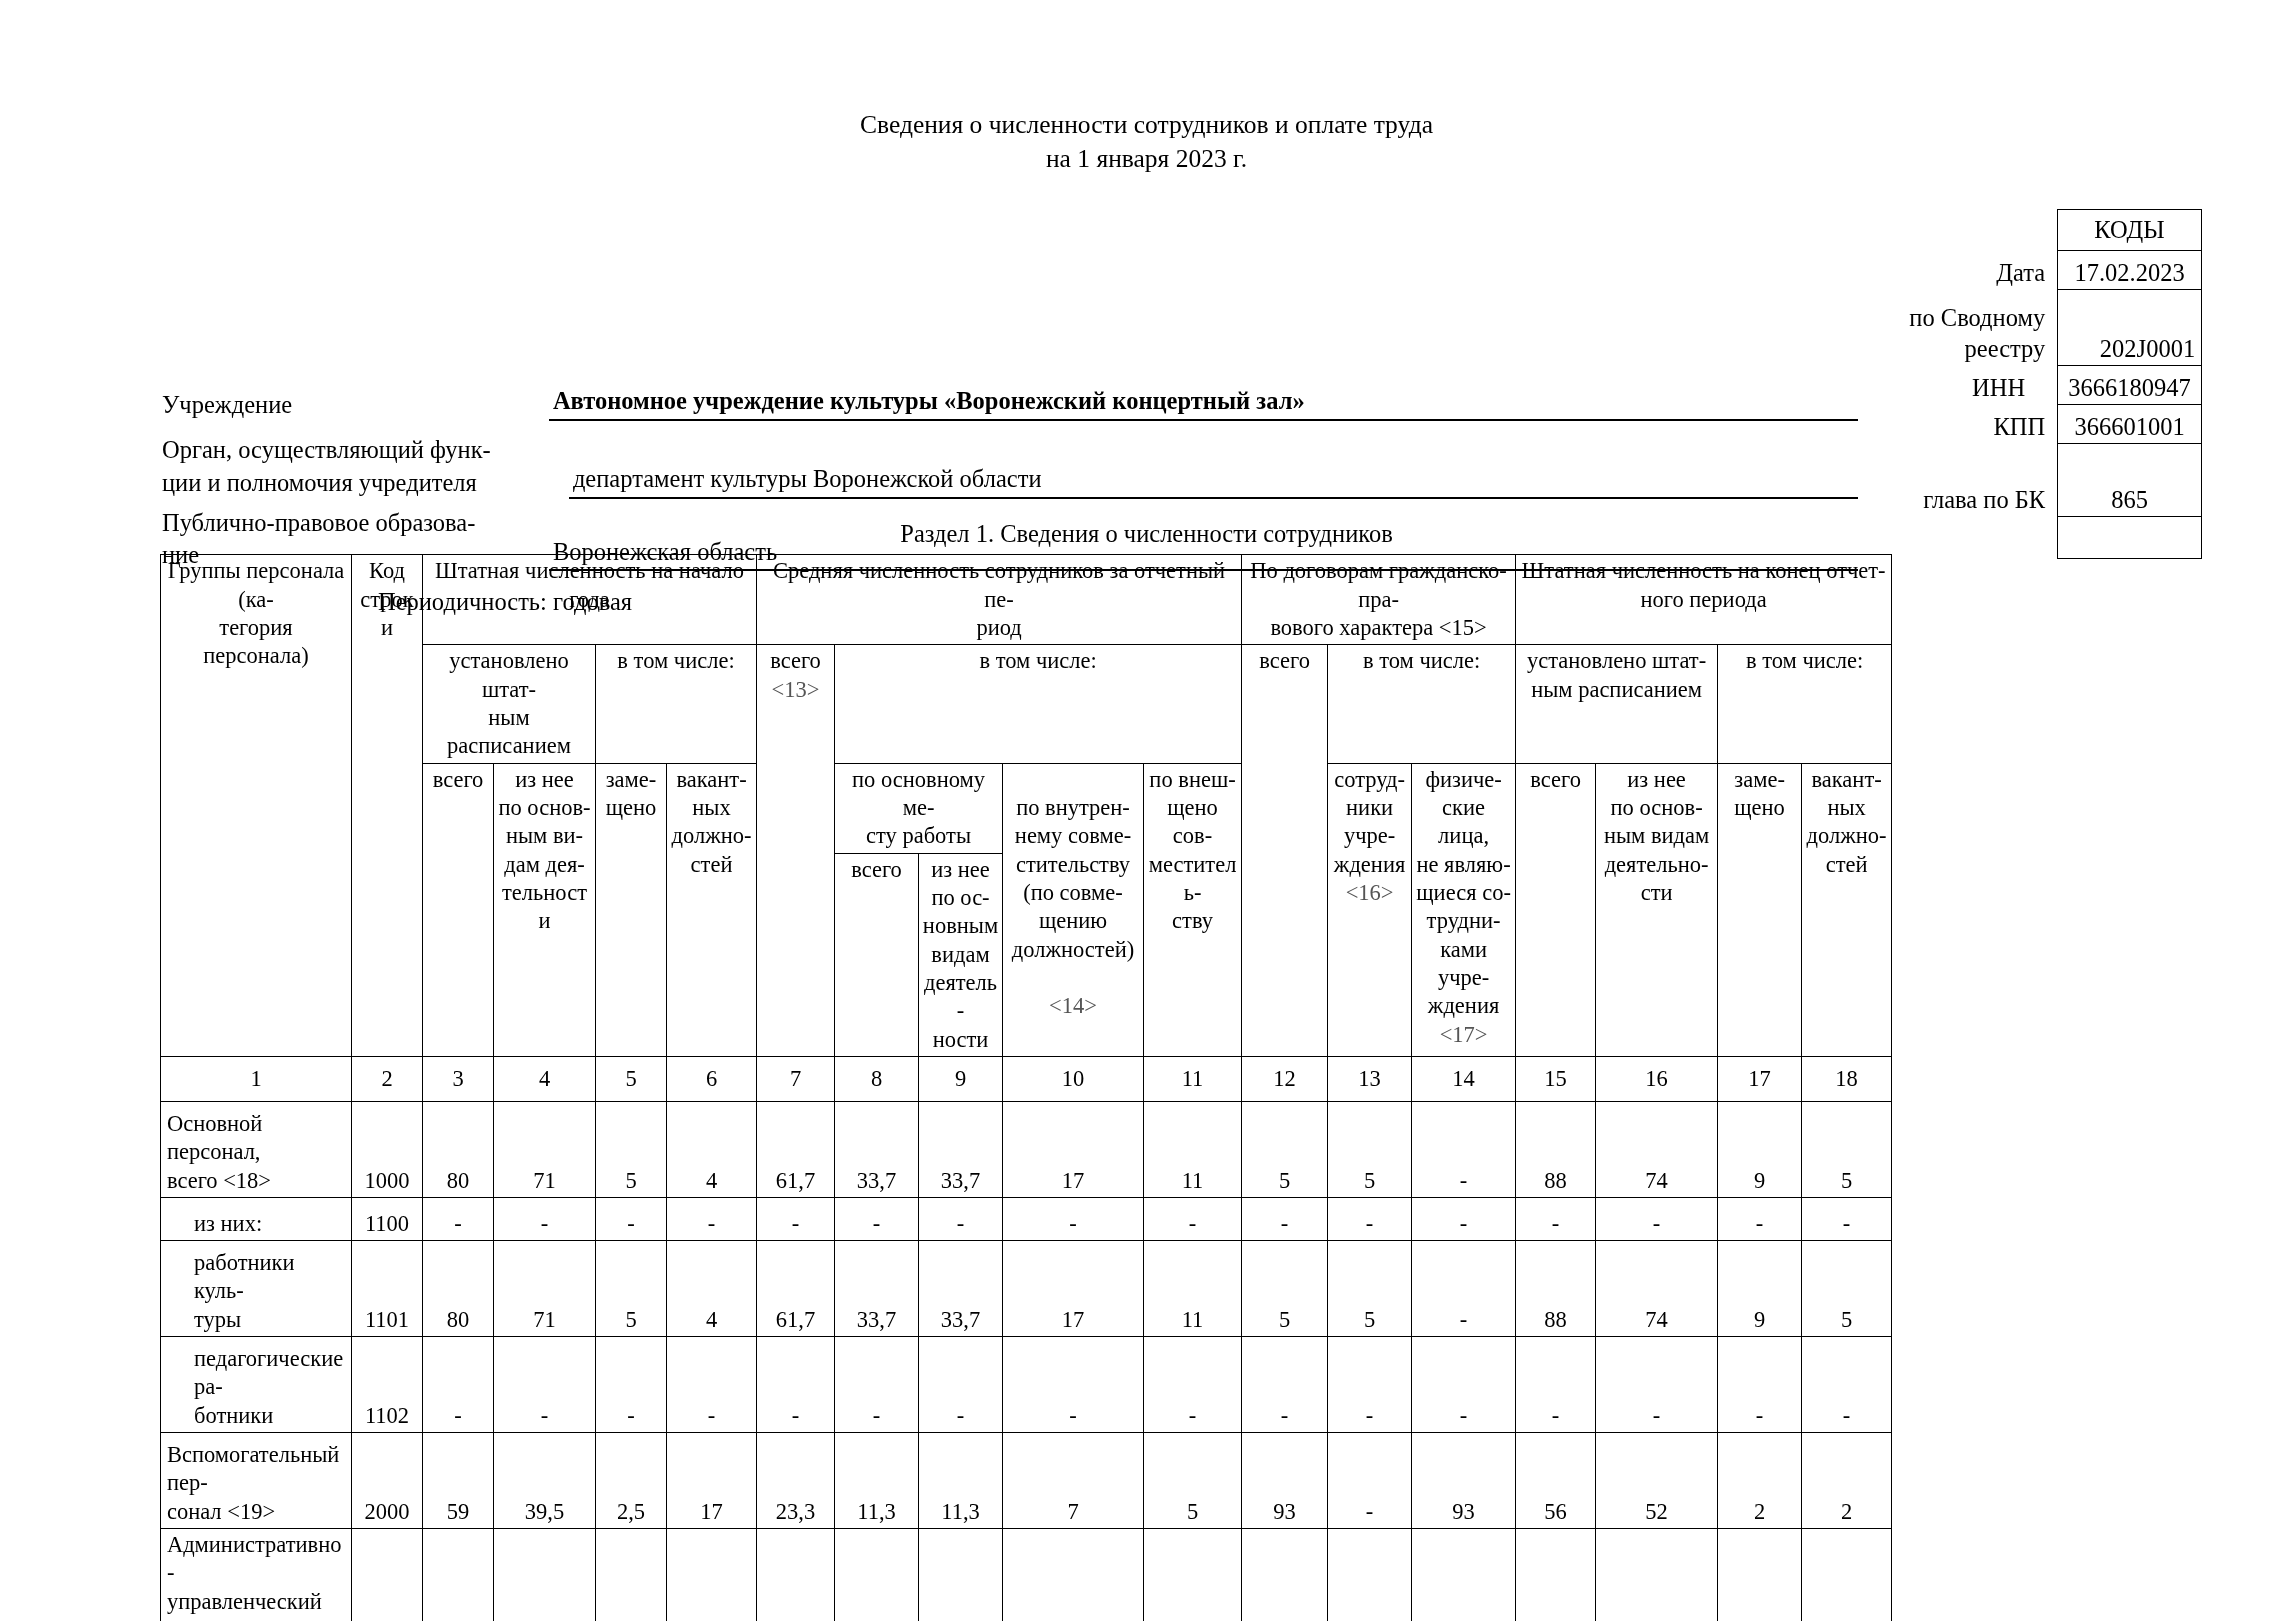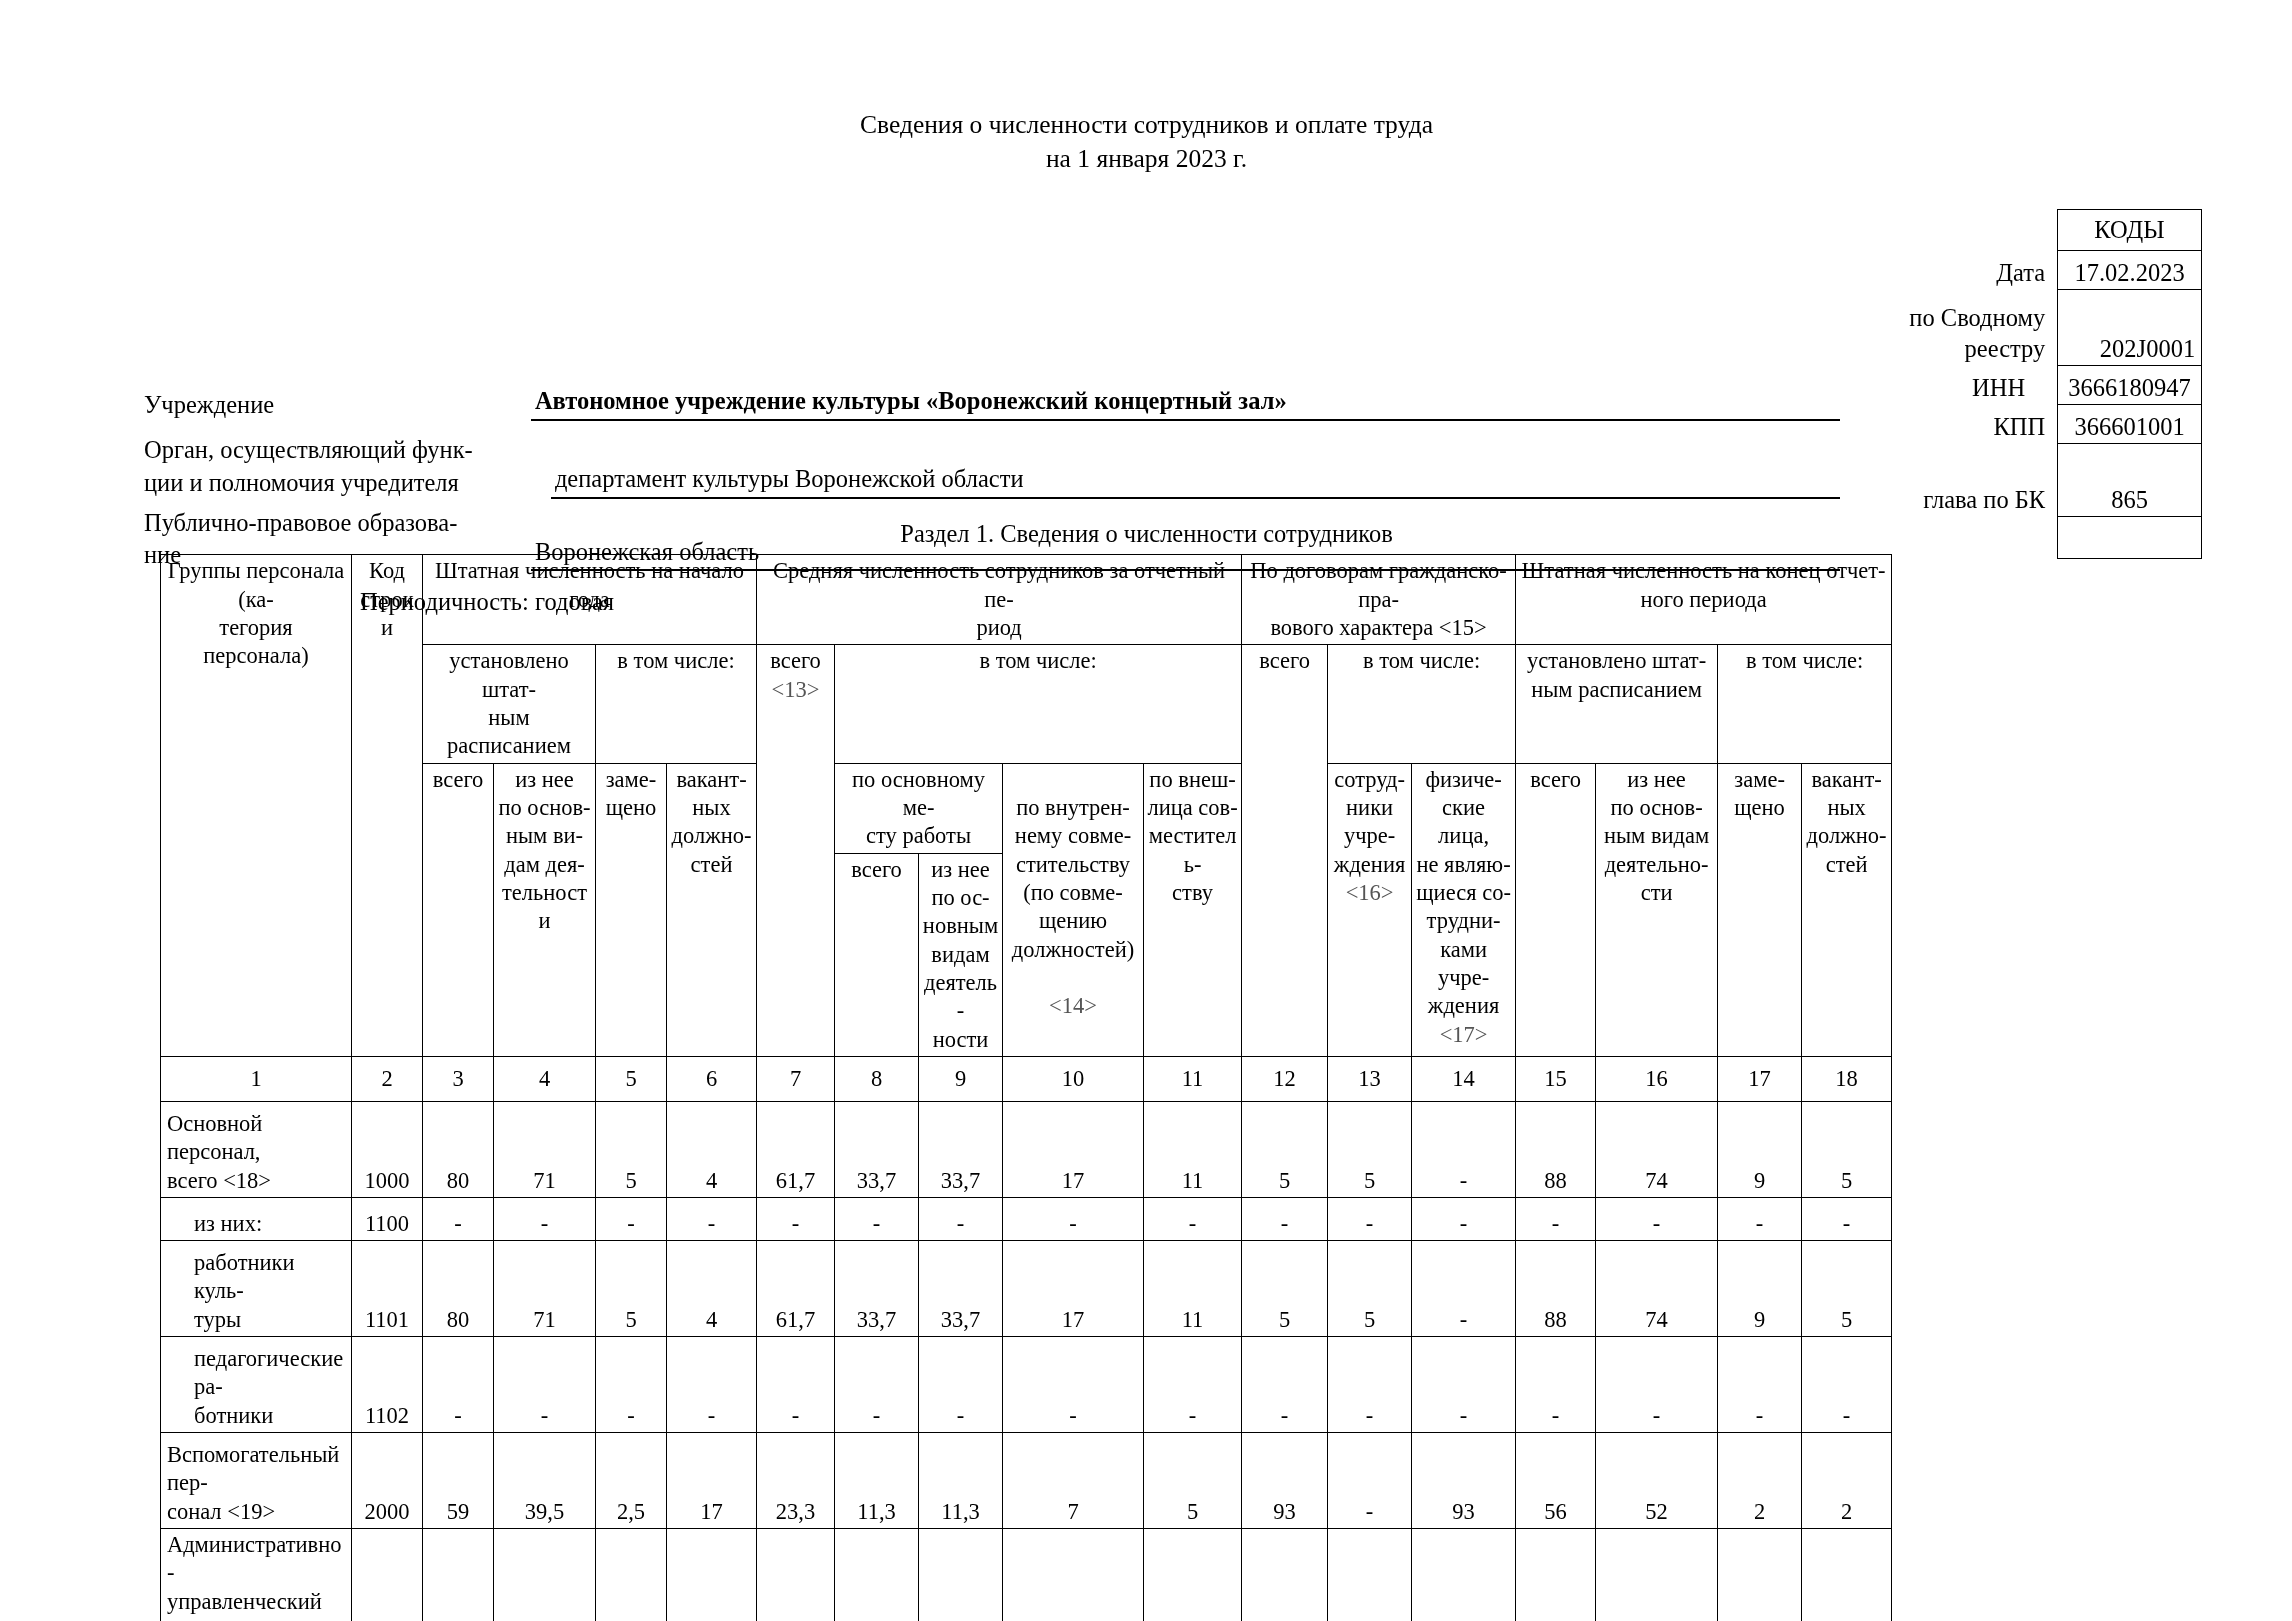--- a/index.html
+++ b/index.html
@@ -75,21 +75,21 @@
   .r-3   .codes-cell { height: 39px; margin-left: 20px; }
   .r-4   .codes-cell { height: 39px; }
   .r-5   .codes-cell { height: 73px; }
   .r-6   .codes-cell { height: 71px; }
   .r-7   .codes-cell { height: 43px; }
   .r-h .codes-cell { align-items: center; padding-bottom: 0; }
 
   
   .fields {
     position: absolute;
-    top: 176px; left: 144px;
+    top: 176px; left: 162px;
     width: 1696px;
   }
   .field-row {
     display: flex;
     align-items: flex-end;
     margin-bottom: 7.8px;
   }
   .field-label {
     flex: 0 0 387px;
     font-size: 24.5px;
@@ -293,21 +293,21 @@
           <th rowspan="2" style="white-space:pre-line;">
             <span style="white-space:pre-line;">по внутрен-
 нему совме-
 стительству
 (по совме-
 щению
 должностей)</span><br>
             <span class="note">&lt;14&gt;</span>
           </th>
           <th rowspan="2" style="white-space:pre-line;">по внеш-
-лица сов-
+щено сов-
 меститель-
 ству</th>
           <th rowspan="2">
             <span style="white-space:pre-line;">сотруд-
 ники
 учре-
 ждения</span><br>
             <span class="note">&lt;16&gt;</span>
           </th>
           <th rowspan="2">

